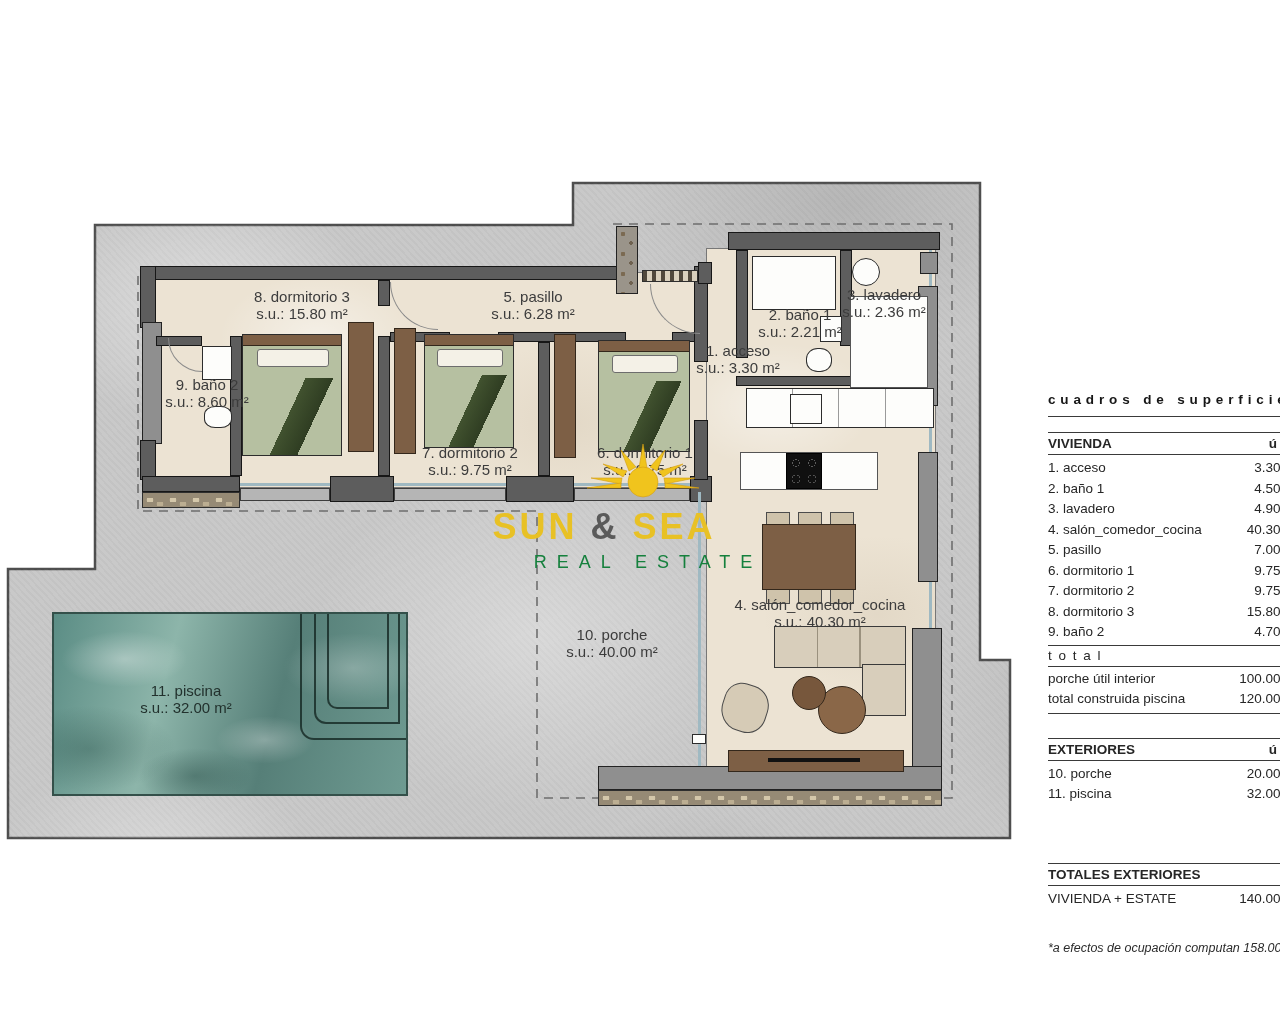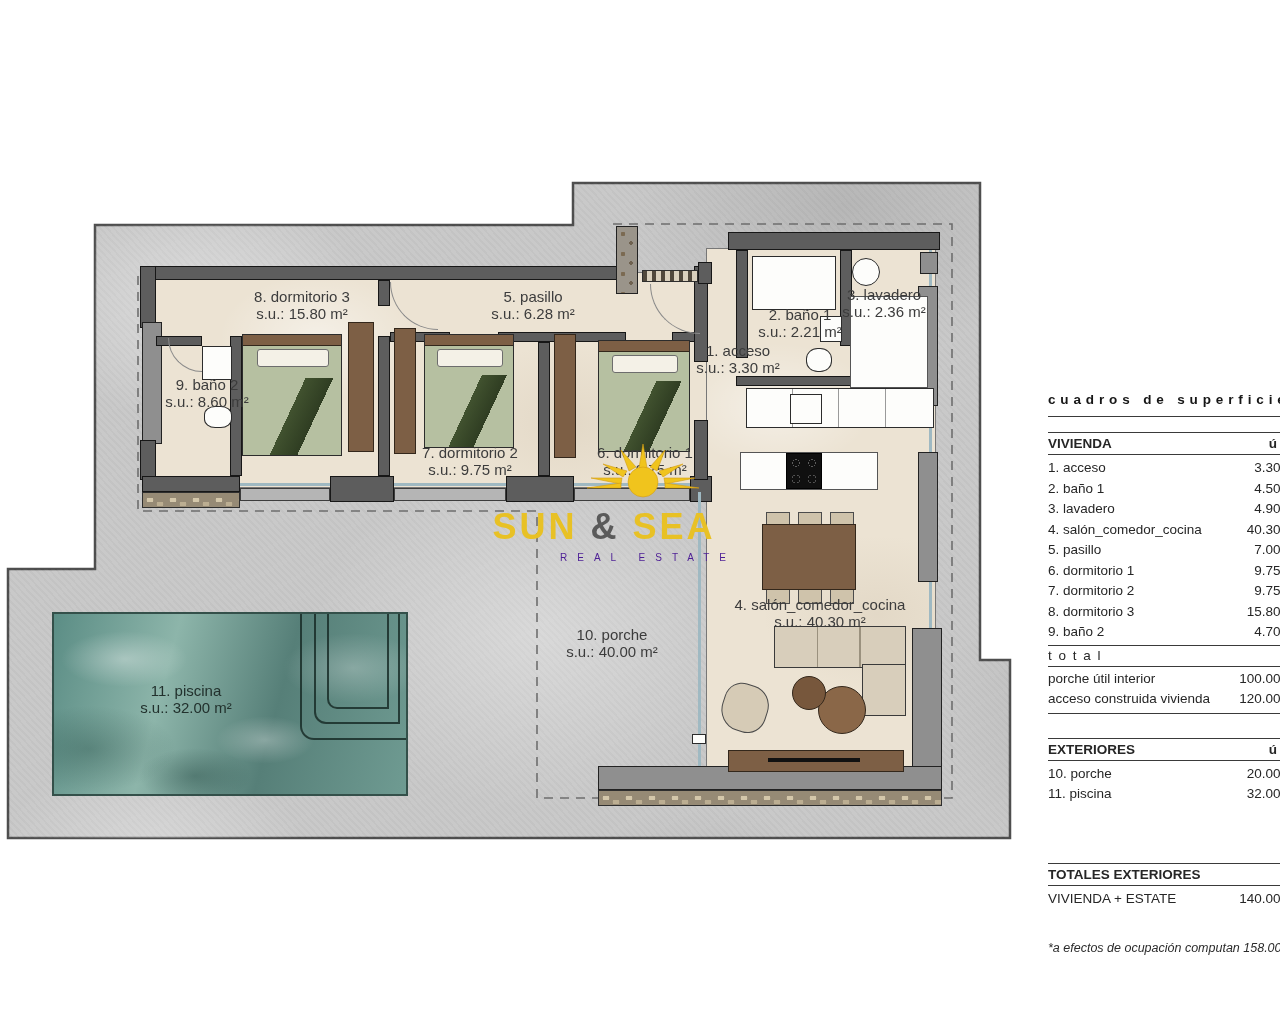--- a/index.html
+++ b/index.html
@@ -52,21 +52,21 @@
   .round{border-radius:50%;}
   
   .lbl{position:absolute;transform:translateX(-50%);text-align:center;
     font-size:15px;line-height:17px;color:#3c3c3c;white-space:nowrap;}
   .lbl.on-water{color:#22312d;}
   
   .logo-word{position:absolute;transform:translateX(-50%);white-space:nowrap;
     font-size:36px;font-weight:bold;letter-spacing:3px;color:#e8c125;}
   .logo-word .amp{color:#5a5a5a;font-weight:bold;}
   .logo-tag{position:absolute;transform:translateX(-50%);white-space:nowrap;
-    font-size:10px;letter-spacing:10px;color:#4c1d95;}
+    font-size:18px;letter-spacing:10px;color:#15803d;}
   
   .sheet{position:absolute;left:1048px;top:392px;width:252px;color:#262626;}
   .t-title{font-weight:bold;font-size:13.5px;letter-spacing:.36em;white-space:nowrap;color:#161616;}
   .rule{border-top:1.4px solid #3a3a3a;height:0;}
   .sec-head{display:flex;justify-content:space-between;align-items:baseline;
     font-weight:bold;font-size:13.5px;line-height:21px;border-top:1.4px solid #3a3a3a;border-bottom:1.4px solid #3a3a3a;}
   .sec-head .util{width:80px;text-align:right;letter-spacing:.5em;margin-right:-16px;white-space:nowrap;}
   .trow{display:flex;justify-content:space-between;font-size:13.5px;line-height:20.5px;}
   .trow .nm{flex:1;white-space:nowrap;}
   .trow .val{width:80px;text-align:right;white-space:nowrap;}
@@ -322,21 +322,21 @@
       <span class="nm">9. baño 2</span>
       <span class="val">4.70 m²</span>
     </div>
 
   <div class="total-line" style="margin-top:2px;">total</div>
   <div class="trow" style="margin-top:2px;">
       <span class="nm">porche útil interior</span>
       <span class="val">100.00 m²</span>
     </div>
   <div class="trow">
-      <span class="nm">acceso construida vivienda</span>
+      <span class="nm">total construida piscina</span>
       <span class="val">120.00 m²</span>
     </div>
   <div class="rule" style="margin-top:3px;"></div>
 
   <div class="sec-head" style="margin-top:24px;">
     <span>EXTERIORES</span>
     <span class="util">útil</span>
   </div>
   <div class="trow" style="margin-top:3px;">
       <span class="nm">10. porche</span>

